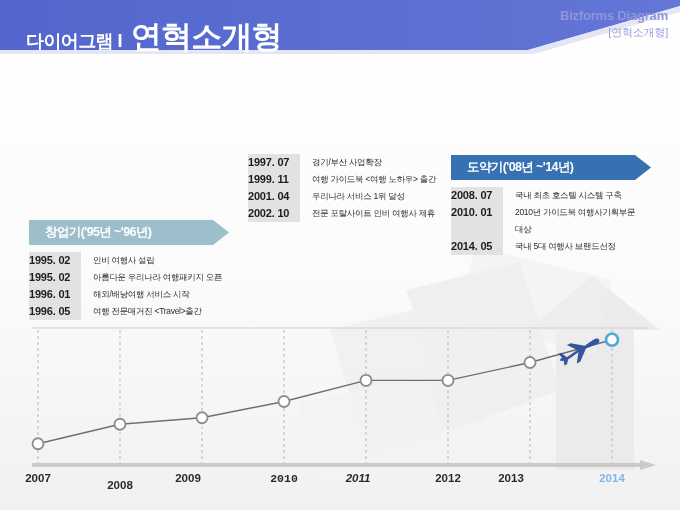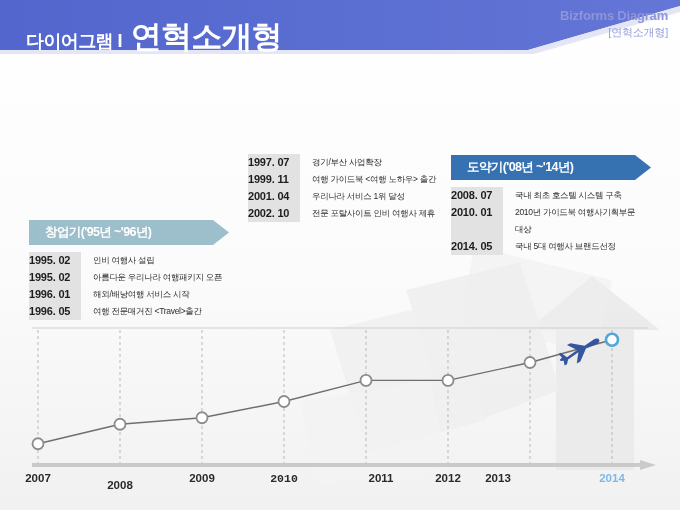--- a/index.html
+++ b/index.html
@@ -199,22 +199,22 @@
         <circle cx="448" cy="80.375" r="5.5" fill="#ffffff" stroke="#8c8c8c" stroke-width="1.8"></circle>
         <circle cx="530" cy="62.5" r="5.5" fill="#ffffff" stroke="#8c8c8c" stroke-width="1.8"></circle>
         <circle cx="612" cy="39.75" r="6" fill="#ffffff" stroke="#4ea7dd" stroke-width="2.6"></circle>
         <g transform="translate(579,48.75) rotate(-28) scale(1.05)" fill="#35559f">
           <path d="M-14,1.8 L-2,0.2 L-8.5,-8.5 L-4.6,-8.5 L6,0 L16.5,-1.2 C19.5,-1.5 21,0 21,1.4 C21,2.8 19.5,4.2 16.5,3.9 L6,2.8 L-4.6,11.4 L-8.5,11.4 L-2,2.6 L-14,4.2 L-17,7.6 L-19.6,7.6 L-18.2,3.2 L-21,2.1 L-21,0.8 L-18.2,-0.3 L-19.6,-4.7 L-17,-4.7 Z" fill="#35559f"></path>
         </g>
       </svg>
     <div id="xlabels">
         <div class="xlabel" style="left: 38px; top: 172px; color: rgb(42, 42, 42);">2007</div>
         <div class="xlabel" style="left: 120px; top: 179px; color: rgb(42, 42, 42);">2008</div>
-        <div class="xlabel" style="left: 202px; top: 172px; color: rgb(42, 42, 42);">2009</div>
+        <div class="xlabel" style="left: 188px; top: 172px; color: rgb(42, 42, 42);">2009</div>
         <div class="xlabel" style="left: 284px; top: 172px; color: rgb(42, 42, 42); font-family: Liberation Mono, monospace;">2010</div>
-        <div class="xlabel" style="left: 381px; top: 172px; color: rgb(42, 42, 42);">2011</div>
+        <div class="xlabel" style="left: 358px; top: 172px; color: rgb(42, 42, 42); font-style: italic;">2011</div>
         <div class="xlabel" style="left: 448px; top: 172px; color: rgb(42, 42, 42);">2012</div>
-        <div class="xlabel" style="left: 498px; top: 172px; color: rgb(42, 42, 42);">2013</div>
+        <div class="xlabel" style="left: 511px; top: 172px; color: rgb(42, 42, 42);">2013</div>
         <div class="xlabel" style="left: 612px; top: 172px; color: rgb(127, 184, 232);">2014</div>
       </div>
   </div>
 
 </div>
 
 </body></html>

